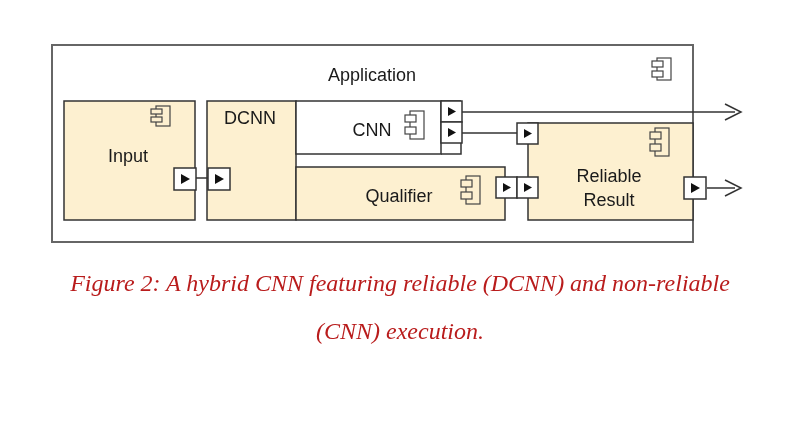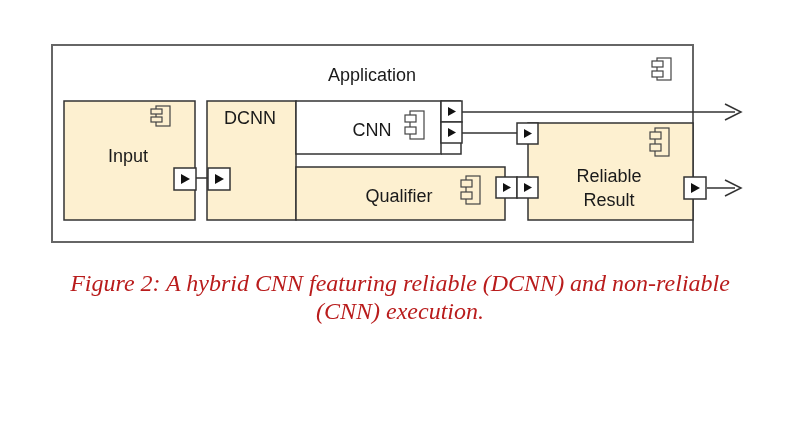--- a/index.html
+++ b/index.html
@@ -121,13 +121,13 @@
       <polygon points="7,6 15,10.5 7,15" fill="#111"></polygon>
     </g>
     <g transform="translate(684,177)">
       <rect width="22" height="22" fill="#fff" stroke="#333" stroke-width="1.5"></rect>
       <polygon points="7,6 16,11 7,16" fill="#111"></polygon>
     </g>
   </g>
 </svg>
 
 <div class="caption" style="top:268px;">Figure 2: A hybrid CNN featuring reliable  (DCNN) and non-reliable</div>
-<div class="caption" style="top:296px;">(CNN) execution.</div>
+<div class="caption" style="top:316px;">(CNN) execution.</div>
 
 </body></html>

